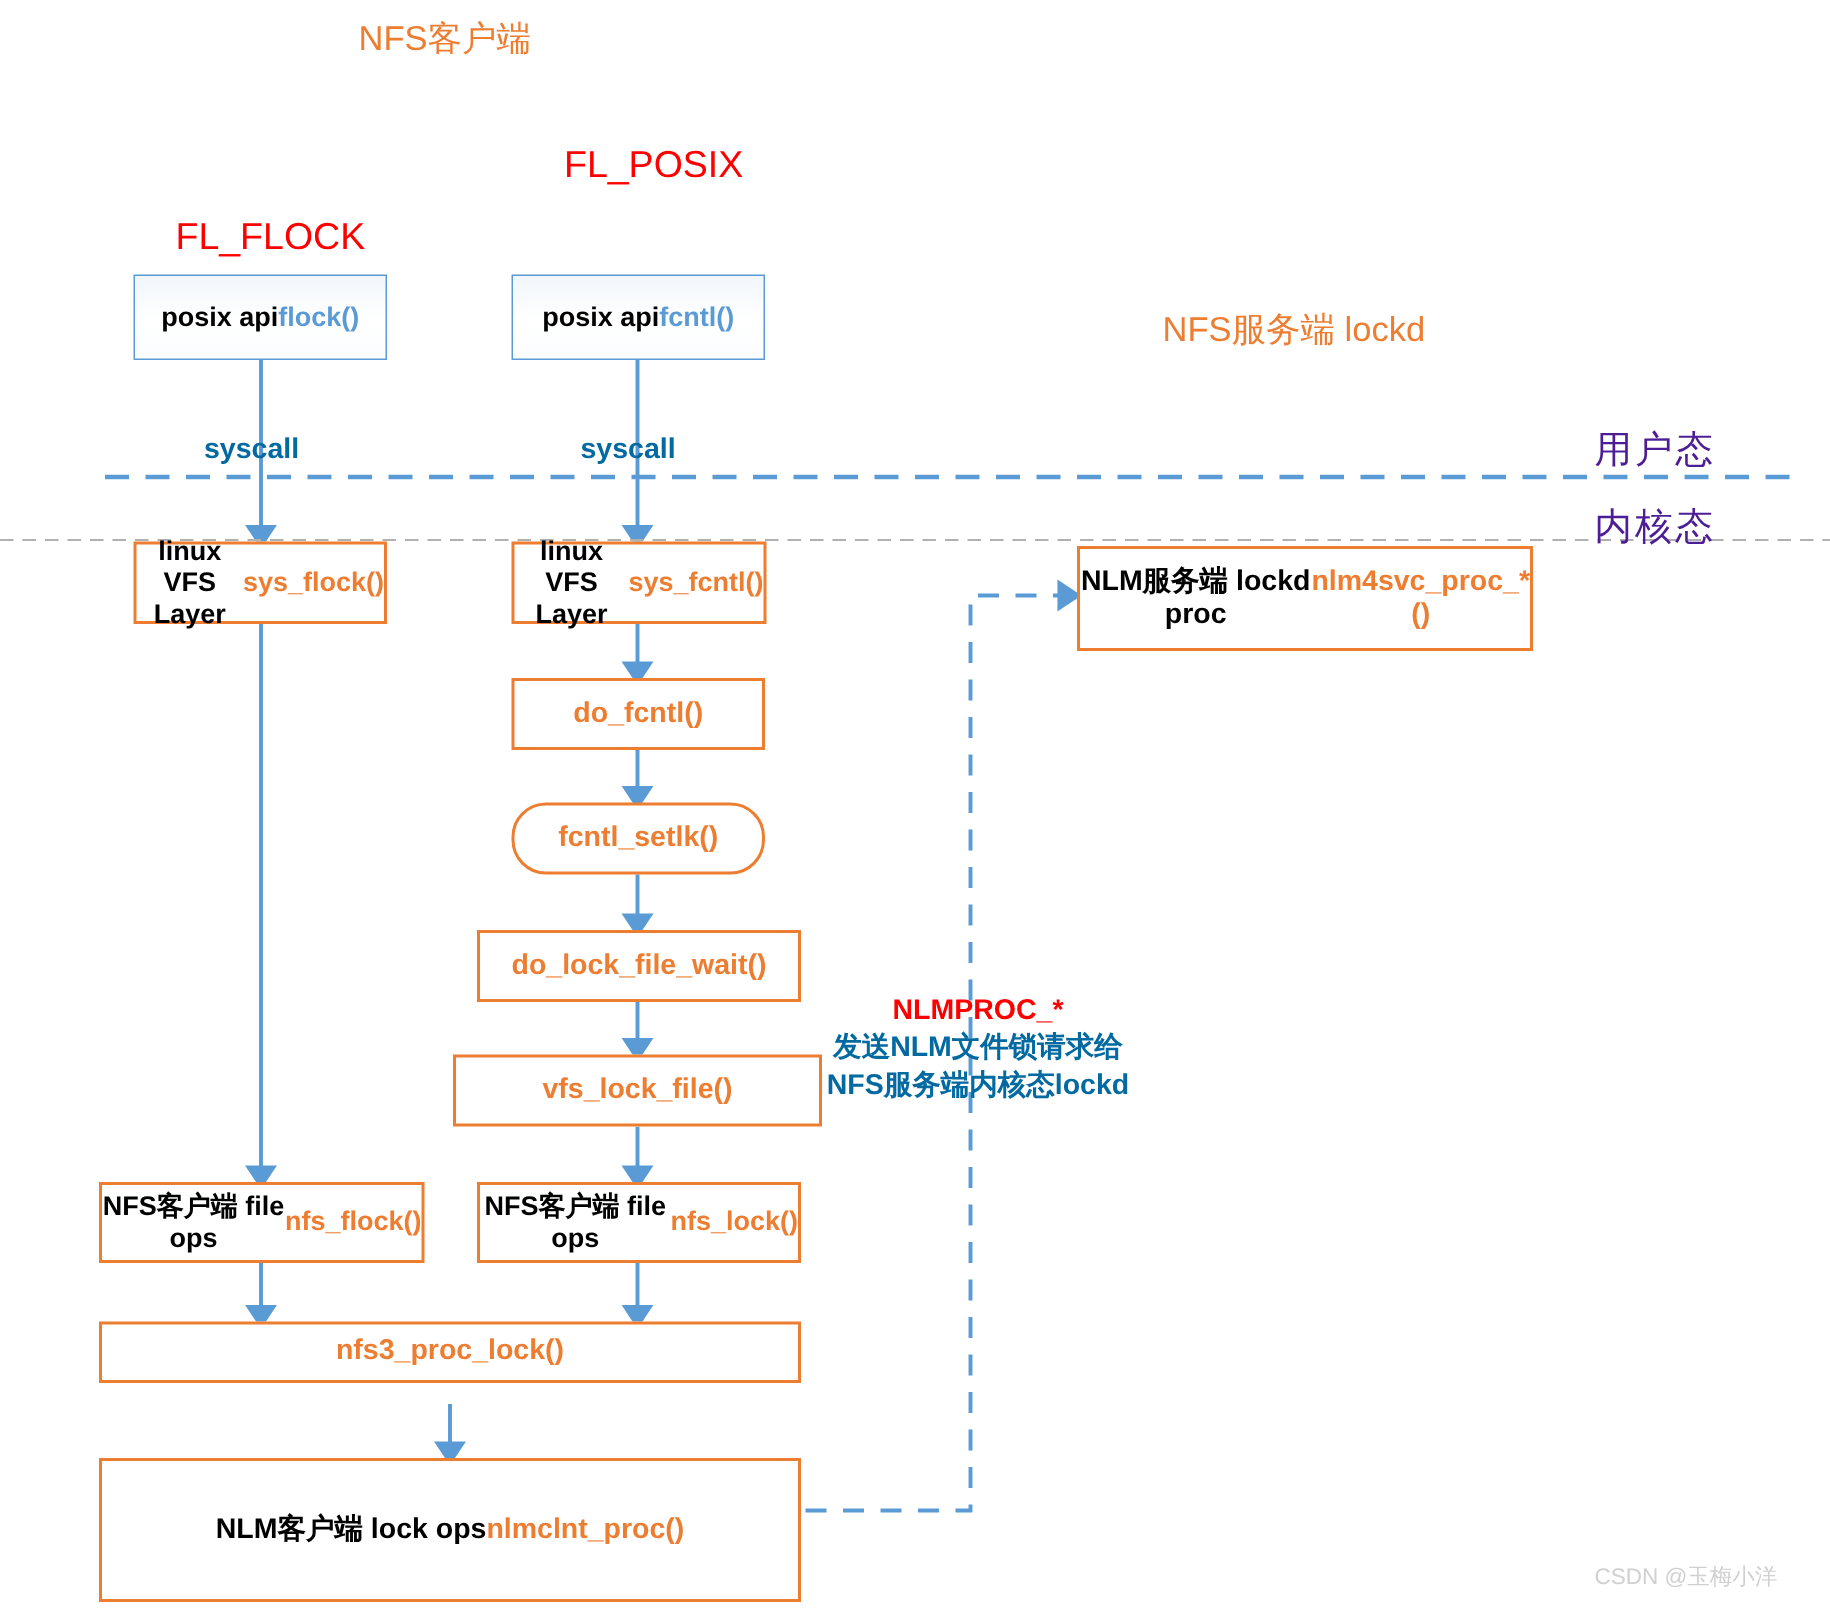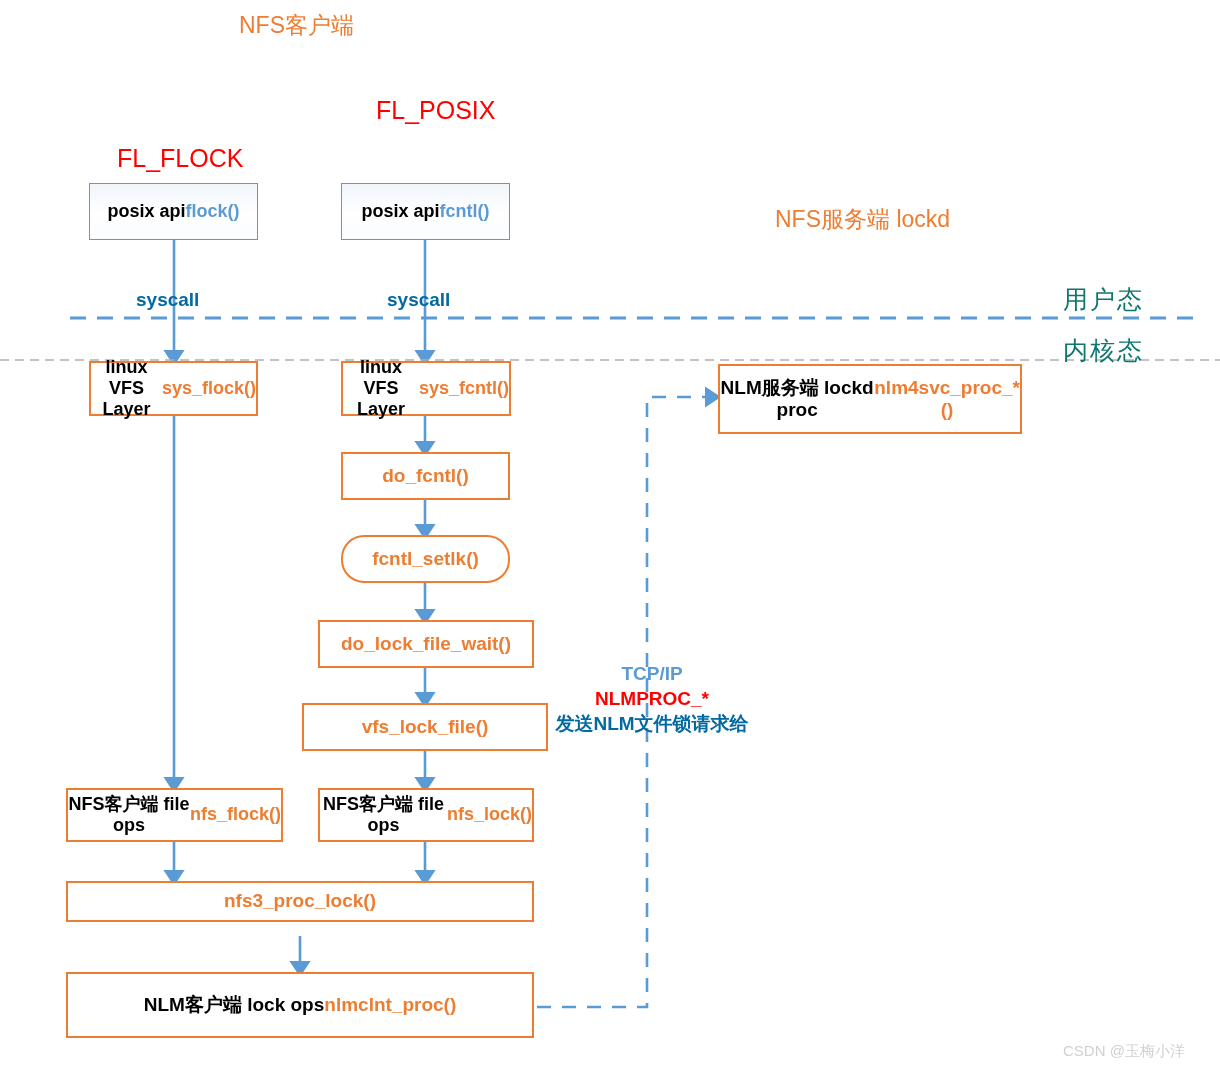--- a/index.html
+++ b/index.html
@@ -27,21 +27,21 @@
 
   
   .box-orange { border:2px solid #ED7D31; background:#ffffff; }
   .box-orange .l2, .box-orange .solo { color:#ED7D31; font-weight:bold; }
 
   .plain { position:absolute; white-space:pre; }
 
   .title-orange { color:#ED7D31; font-size:23px; }
   .lbl-red { color:#FF0000; font-size:25px; }
   .lbl-black { color:#0369a1; font-size:19px; font-weight:bold; }
-  .lbl-green { color:#0f766e; font-size:25px; letter-spacing:2px; }
+  .lbl-green { color:#4c1d95; font-size:25px; letter-spacing:2px; }
   .lbl-blue { color:#5B9BD5; font-size:19px; font-weight:bold; }
   .lbl-red-s { color:#FF0000; font-size:19px; font-weight:bold; }
   .watermark { color:#d0d0d0; font-size:15px; }
 
   .annot { position:absolute; text-align:center; line-height:1.32; }
 </style>
 </head>
 <body>
 
 <svg id="canvas" viewBox="0 0 1220 1072" xmlns="http://www.w3.org/2000/svg">
@@ -84,23 +84,23 @@
 
 <div class="plain lbl-black" style="left:136px; top:289px;">syscall</div>
 
 <div class="plain lbl-black" style="left:387px; top:289px;">syscall</div>
 
 <div class="plain lbl-green" style="left:1063px; top:283px;">用户态</div>
 
 <div class="plain lbl-green" style="left:1063px; top:334px;">内核态</div>
 
 <div class="annot" style="left:527px; top:661px; width:250px;">
-  <div class="lbl-blue">TCP/IP</div>
   <div class="lbl-red-s">NLMPROC_*</div>
   <div class="lbl-black">发送NLM文件锁请求给</div>
+  <div class="lbl-black">NFS服务端内核态lockd</div>
 </div>
 
 <div class="plain watermark" style="left:1063px; top:1042px;">CSDN @玉梅小洋</div>
 
 <div class="node box-blue" style="left:89px; top:183px; width:169px; height:57px; font-size:18px;">
   <span class="l1">posix api</span>
   <span class="l2">flock()</span>
 </div>
 
 <div class="node box-blue" style="left:341px; top:183px; width:169px; height:57px; font-size:18px;">
@@ -141,21 +141,21 @@
 
 <div class="node box-orange" style="left:318px; top:788px; width:216px; height:54px; font-size:18px;">
   <span class="l1">NFS客户端 file ops</span>
   <span class="l2">nfs_lock()</span>
 </div>
 
 <div class="node box-orange" style="left:66px; top:881px; width:468px; height:41px; font-size:19px;">
   <span class="solo">nfs3_proc_lock()</span>
 </div>
 
-<div class="node box-orange" style="left:66px; top:972px; width:468px; height:66px; font-size:19px;">
+<div class="node box-orange" style="left:66px; top:972px; width:468px; height:96px; font-size:19px;">
   <span class="l1">NLM客户端 lock ops</span>
   <span class="l2">nlmclnt_proc()</span>
 </div>
 
 <div class="node box-orange" style="left:718px; top:364px; width:304px; height:70px; font-size:19px;">
   <span class="l1">NLM服务端 lockd proc</span>
   <span class="l2">nlm4svc_proc_*()</span>
 </div>
 
 </body></html>

